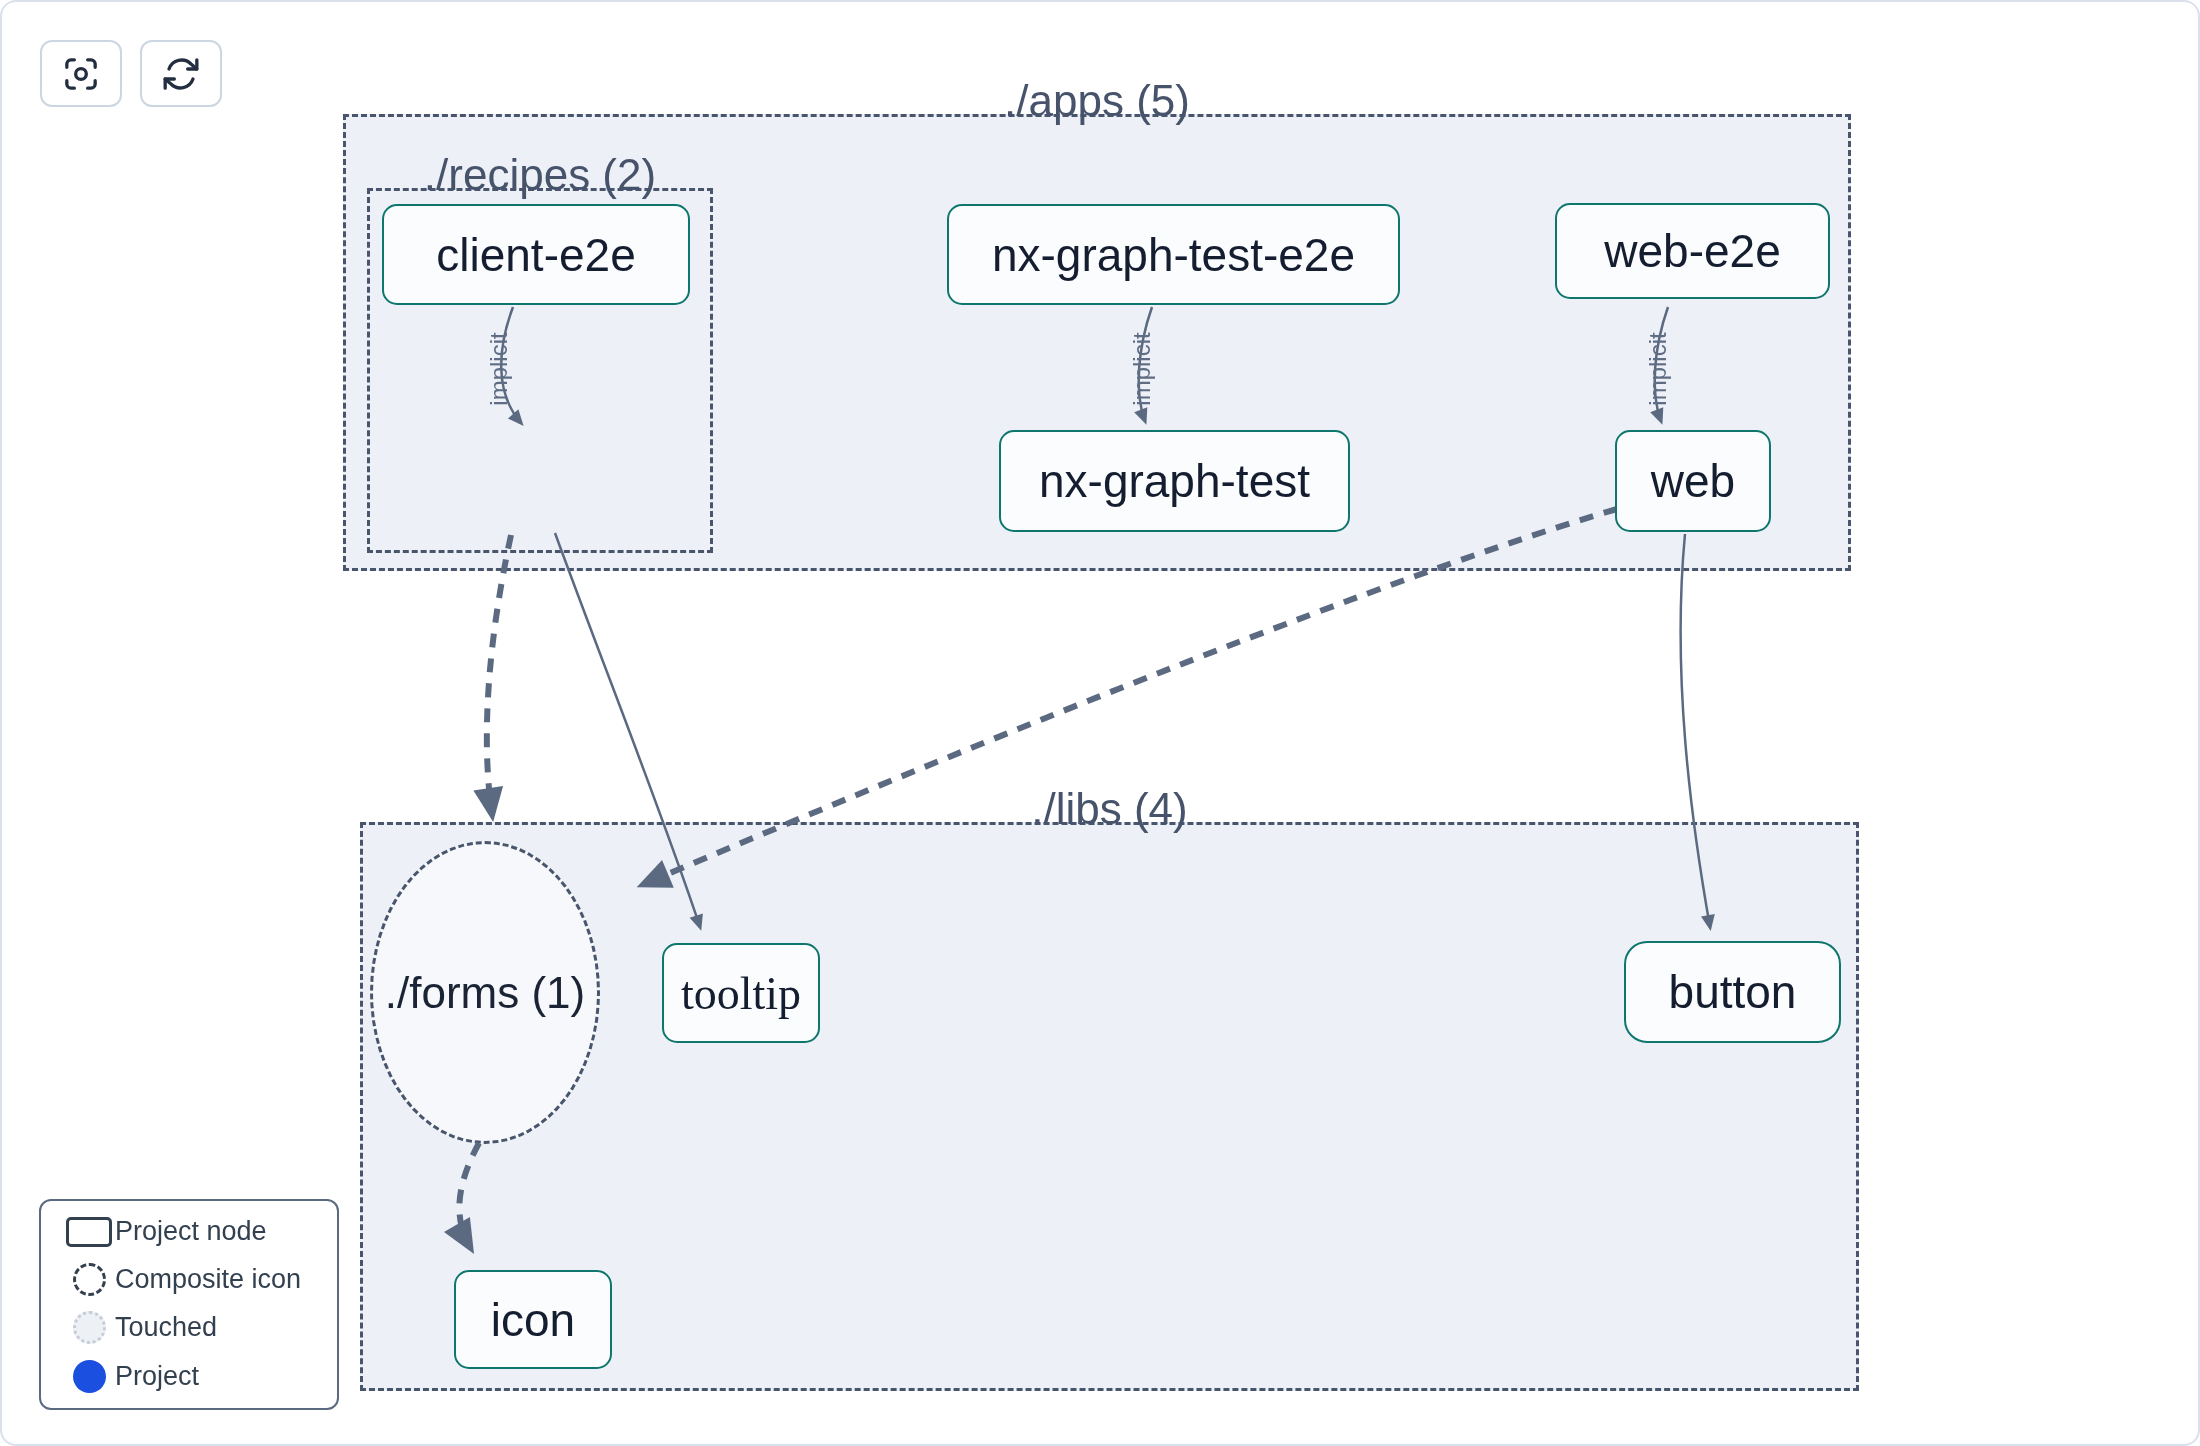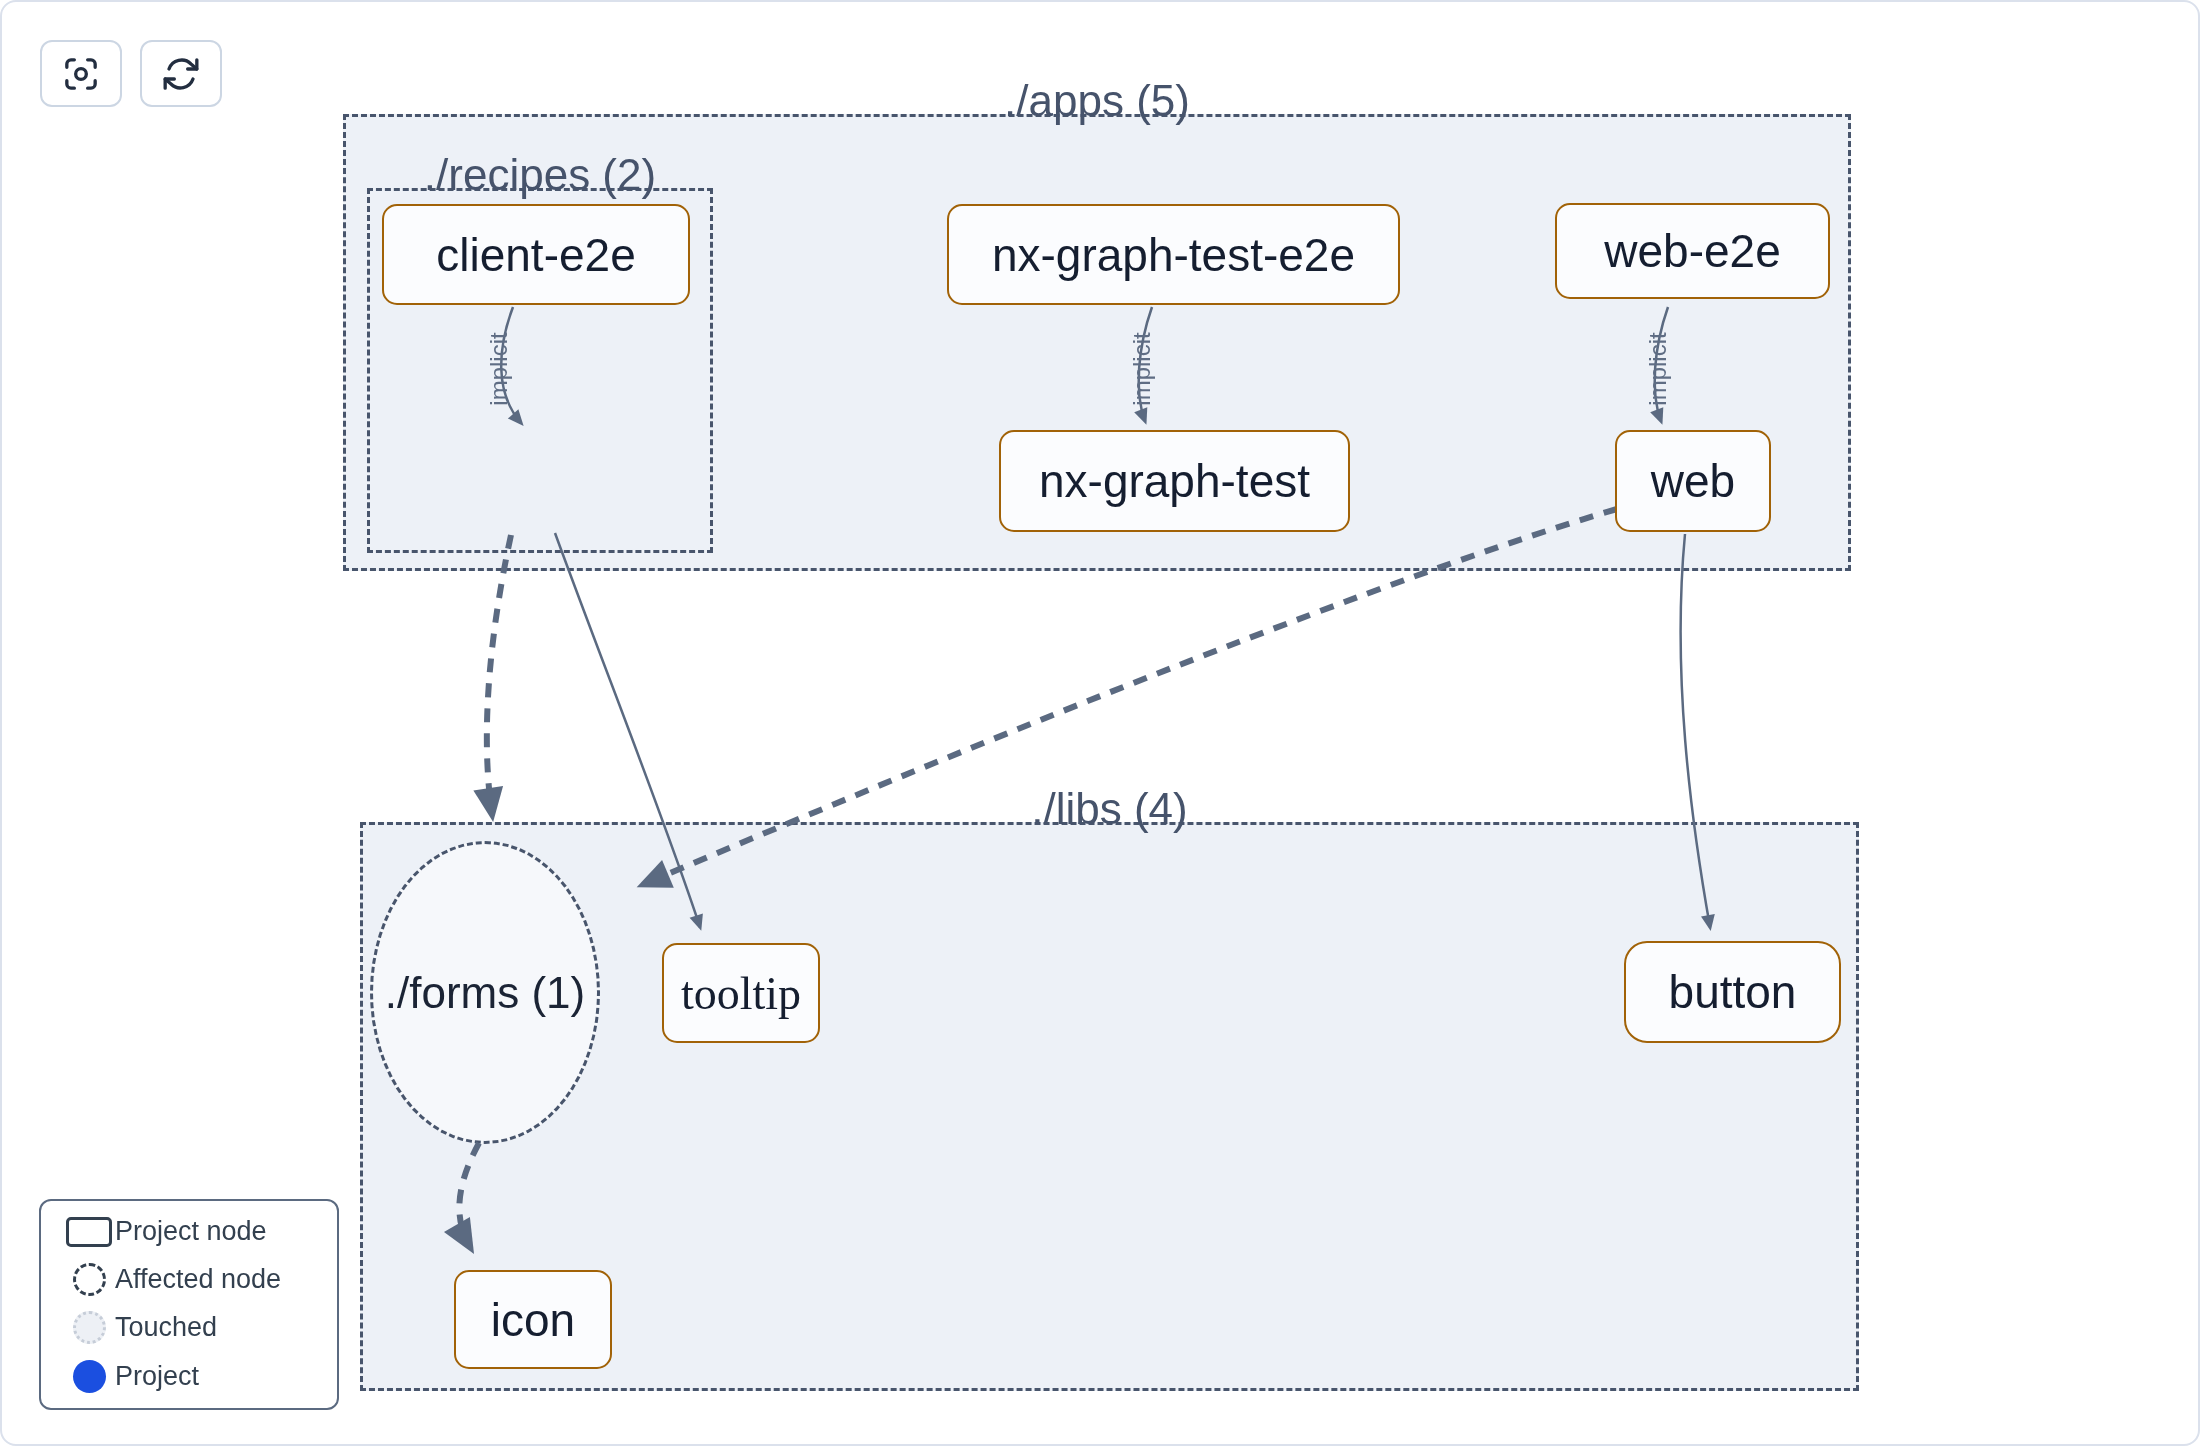--- a/index.html
+++ b/index.html
@@ -23,21 +23,21 @@
   #group-libs{left:358px;top:820px;width:1499px;height:569px;}
   .group-label{position:absolute;left:0;width:100%;text-align:center;
     bottom:calc(100% - 10px);font-size:44px;line-height:52px;color:#46536b;white-space:nowrap;}
 
   
   .composite{position:absolute;left:368px;top:839px;width:230px;height:303px;
     border-radius:50%;border:3px dashed #48556c;background:#f6f8fb;box-sizing:border-box;
     display:flex;align-items:center;justify-content:center;font-size:44px;color:#1b2435;cursor:pointer;}
 
   
-  .node{position:absolute;background:#fbfcfe;border:2px solid #a16207;border-radius:15px;
+  .node{position:absolute;background:#fbfcfe;border:2px solid #0f766e;border-radius:15px;
     box-sizing:border-box;display:flex;align-items:center;justify-content:center;
     font-size:46px;color:#151e30;cursor:pointer;white-space:nowrap;}
   #node-client-e2e{left:380px;top:202px;width:308px;height:101px;}
   #node-client{left:440px;top:428px;width:187px;height:102px;}
   #node-nx-graph-test-e2e{left:945px;top:202px;width:453px;height:101px;}
   #node-nx-graph-test{left:997px;top:428px;width:351px;height:102px;}
   #node-web-e2e{left:1553px;top:201px;width:275px;height:96px;}
   #node-web{left:1613px;top:428px;width:156px;height:102px;}
   #node-tooltip{left:660px;top:941px;width:158px;height:100px;font-family:Liberation Serif, serif;}
   #node-button{left:1622px;top:939px;width:217px;height:102px;border-radius:23px;}
@@ -153,21 +153,21 @@
     <div class="legend-row">
       <span class="swatch-wrap">
           <span class="sw-rect"></span>
         </span>
       <span class="legend-label">Project node</span>
     </div>
     <div class="legend-row">
       <span class="swatch-wrap">
           <span class="sw-circle sw-composite"></span>
         </span>
-      <span class="legend-label">Affected node</span>
+      <span class="legend-label">Composite icon</span>
     </div>
     <div class="legend-row">
       <span class="swatch-wrap">
           <span class="sw-circle sw-affected"></span>
         </span>
       <span class="legend-label">Touched</span>
     </div>
     <div class="legend-row">
       <span class="swatch-wrap">
           <span class="sw-circle sw-touched"></span>

